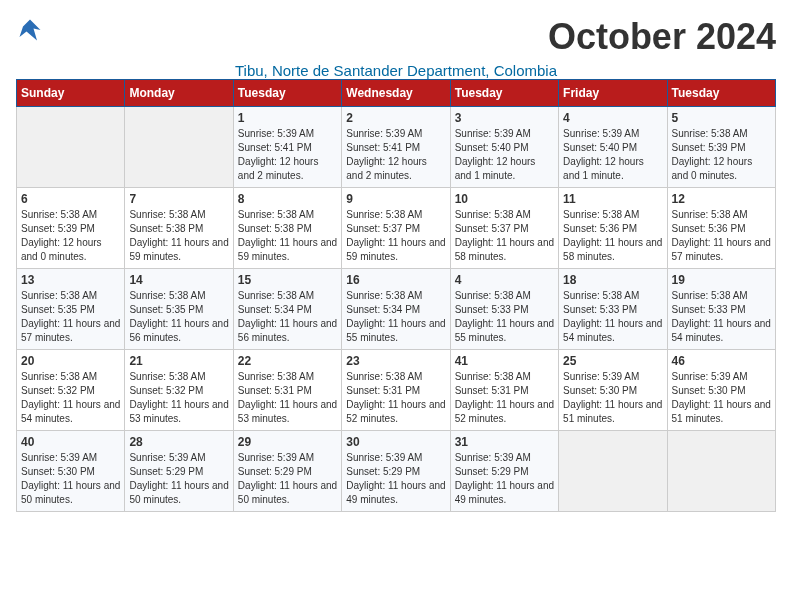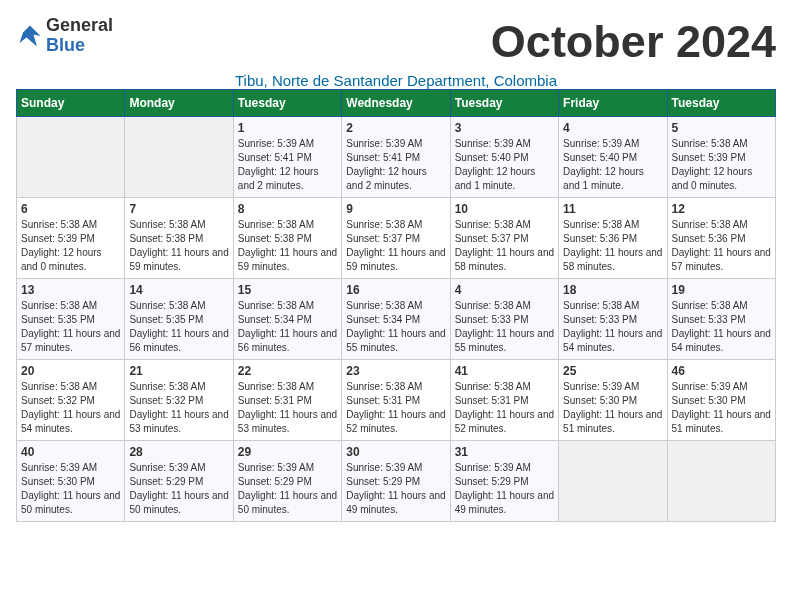--- a/index.html
+++ b/index.html
@@ -26,38 +26,38 @@
       line-height: 1.1;
     }
     .logo-general { color: #333; }
     .logo-blue { color: #2a6db5; }
     .logo-icon {
       width: 28px;
       height: 28px;
       margin-right: 2px;
     }
     .month-title {
-      font-size: 45px;
+      font-size: 36px;
       font-weight: bold;
       color: #333;
       text-align: right;
     }
     .location-title {
       text-align: center;
       font-size: 15px;
       color: #0369a1;
       font-weight: normal;
     }
     table {
       width: 100%;
       border-collapse: collapse;
       font-size: 11px;
     }
     thead tr th {
-      background-color: #15803d;
+      background-color: #b91c1c;
       color: #fff;
       padding: 6px 4px;
       text-align: left;
       font-size: 12px;
       font-weight: bold;
       border: 1px solid #1a5a9a;
     }
     tbody tr td {
       border: 1px solid #ccc;
       vertical-align: top;
@@ -90,24 +90,20 @@
     }
   </style>
 </head>
 <body>
 
 <div class="header-logo">
   <div class="logo-area">
     <svg class="logo-icon" viewBox="0 0 40 40">
       <polygon points="20,5 35,20 25,18 30,35 15,22 5,30 10,15 20,5" fill="#2a6db5"></polygon>
     </svg>
-    <div class="logo-text">
-      <span class="logo-general">General</span><br>
-      <span class="logo-blue">Blue</span>
-    </div>
   </div>
   <div class="month-title">October 2024</div>
 </div>
 
 <div class="location-title">Tibu, Norte de Santander Department, Colombia</div>
 
 <table>
   <thead>
     <tr>
     <th>Sunday</th>

